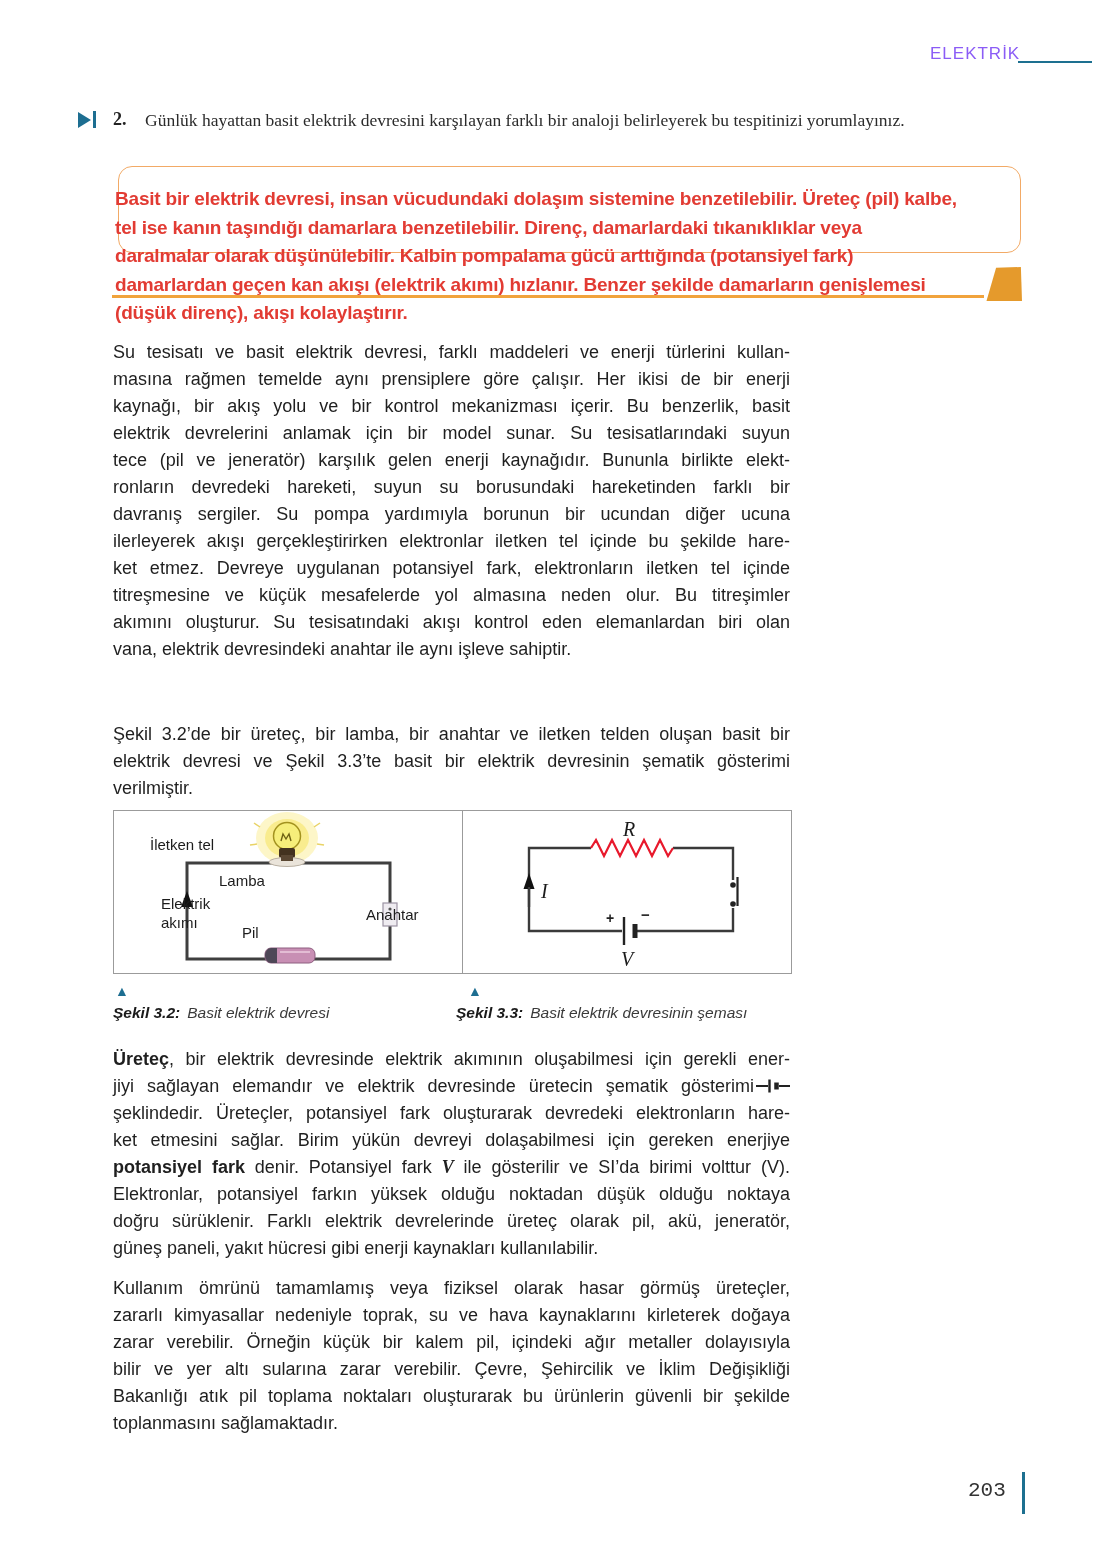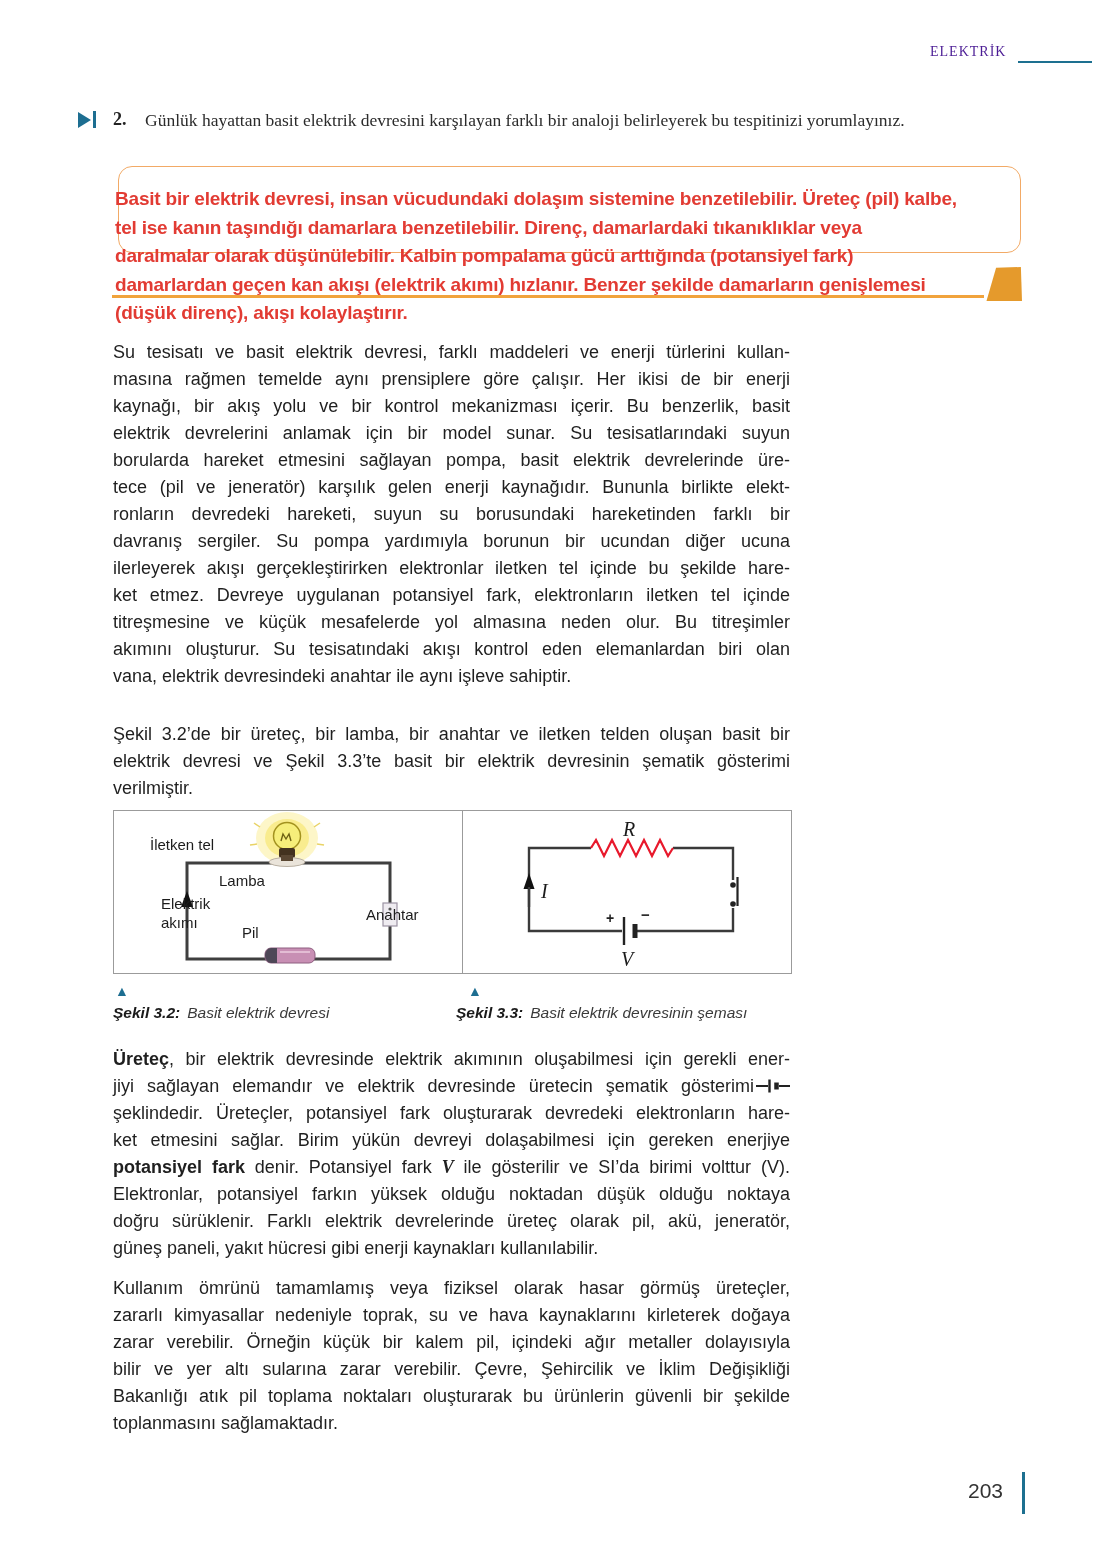--- a/index.html
+++ b/index.html
@@ -4,22 +4,22 @@
 <style>
   html,body { margin:0; padding:0; background:#ffffff; }
   .page {
     position:relative; width:1105px; height:1559px; background:#ffffff;
     font-family:"Liberation Sans", sans-serif; color:#1f1f1f; overflow:hidden;
   }
   .abs { position:absolute; }
 
   
   .chapter-title {
-    font-family:Liberation Serif, serif; font-size:14px; letter-spacing:1px;
-    color:#4c1d95; font-weight:400; white-space:nowrap;
+    font-family:Liberation Sans, sans-serif; font-size:17px; letter-spacing:1px;
+    color:#8b5cf6; font-weight:400; white-space:nowrap;
   }
   .chapter-rule { background:#1d7090; height:2px; }
 
   
   .q-icon-tri {
     width:0; height:0; border-left:13px solid #1d6e91;
     border-top:8px solid transparent; border-bottom:8px solid transparent; display:inline-block;
   }
   .q-icon-bar { width:3px; height:17px; background:#1d6e91; display:inline-block; margin-left:2px; }
   .q-number { font-family:"Liberation Serif", serif; font-weight:700; font-size:18px; color:#222; }
@@ -51,21 +51,21 @@
   .battery-inline { vertical-align:-1px; margin-left:2px; }
 
   
   .fig-box { background:#ffffff; border:1.2px solid #9b9b9b; }
   .fig-label { font-size:15px; color:#1c1c1c; line-height:19px; white-space:nowrap; }
   .caption-tri { color:#1d6e91; font-size:14px; line-height:14px; }
   .caption { font-size:15.5px; color:#3a3a3a; font-style:italic; white-space:nowrap; }
   .caption .cap-label { font-weight:700; color:#1a1a1a; margin-right:7px; }
 
   
-  .page-number { font-family:Liberation Sans, sans-serif; font-size:21px; color:#333; }
+  .page-number { font-family:Liberation Mono, monospace; font-size:21px; color:#333; }
   .page-number-bar { width:2.5px; background:#1d7090; }
 </style>
 </head>
 <body>
 
 <div class="page">
 
   <div class="abs chapter-title" style="top:44px; left:930px;">ELEKTRİK</div>
   <div class="abs chapter-rule" style="top:61px; left:1018px; width:74px;"></div>
 
@@ -84,21 +84,20 @@
       <div class="answer-line">(düşük direnç), akışı kolaylaştırır.</div>
     </div>
   <div class="abs orange-rule" style="top:295px; left:112px; width:872px;"></div>
   <div class="abs orange-shape" style="top:267px; left:985px; width:37px; height:34px;"></div>
 
   <div class="abs para" style="top:339px; left:113px;">
       <div class="jline">Su tesisatı ve basit elektrik devresi, farklı maddeleri ve enerji türlerini kullan-</div>
       <div class="jline">masına rağmen temelde aynı prensiplere göre çalışır. Her ikisi de bir enerji</div>
       <div class="jline">kaynağı, bir akış yolu ve bir kontrol mekanizması içerir. Bu benzerlik, basit</div>
       <div class="jline">elektrik devrelerini anlamak için bir model sunar. Su tesisatlarındaki suyun</div>
-      <div class="jline">borularda hareket etmesini sağlayan pompa, basit elektrik devrelerinde üre-</div>
       <div class="jline">tece (pil ve jeneratör) karşılık gelen enerji kaynağıdır. Bununla birlikte elekt-</div>
       <div class="jline">ronların devredeki hareketi, suyun su borusundaki hareketinden farklı bir</div>
       <div class="jline">davranış sergiler. Su pompa yardımıyla borunun bir ucundan diğer ucuna</div>
       <div class="jline">ilerleyerek akışı gerçekleştirirken elektronlar iletken tel içinde bu şekilde hare-</div>
       <div class="jline">ket etmez. Devreye uygulanan potansiyel fark, elektronların iletken tel içinde</div>
       <div class="jline">titreşmesine ve küçük mesafelerde yol almasına neden olur. Bu titreşimler</div>
       <div class="jline">akımını oluşturur. Su tesisatındaki akışı kontrol eden elemanlardan biri olan</div>
       <div class="jline">vana, elektrik devresindeki anahtar ile aynı işleve sahiptir.</div>
     </div>
 

